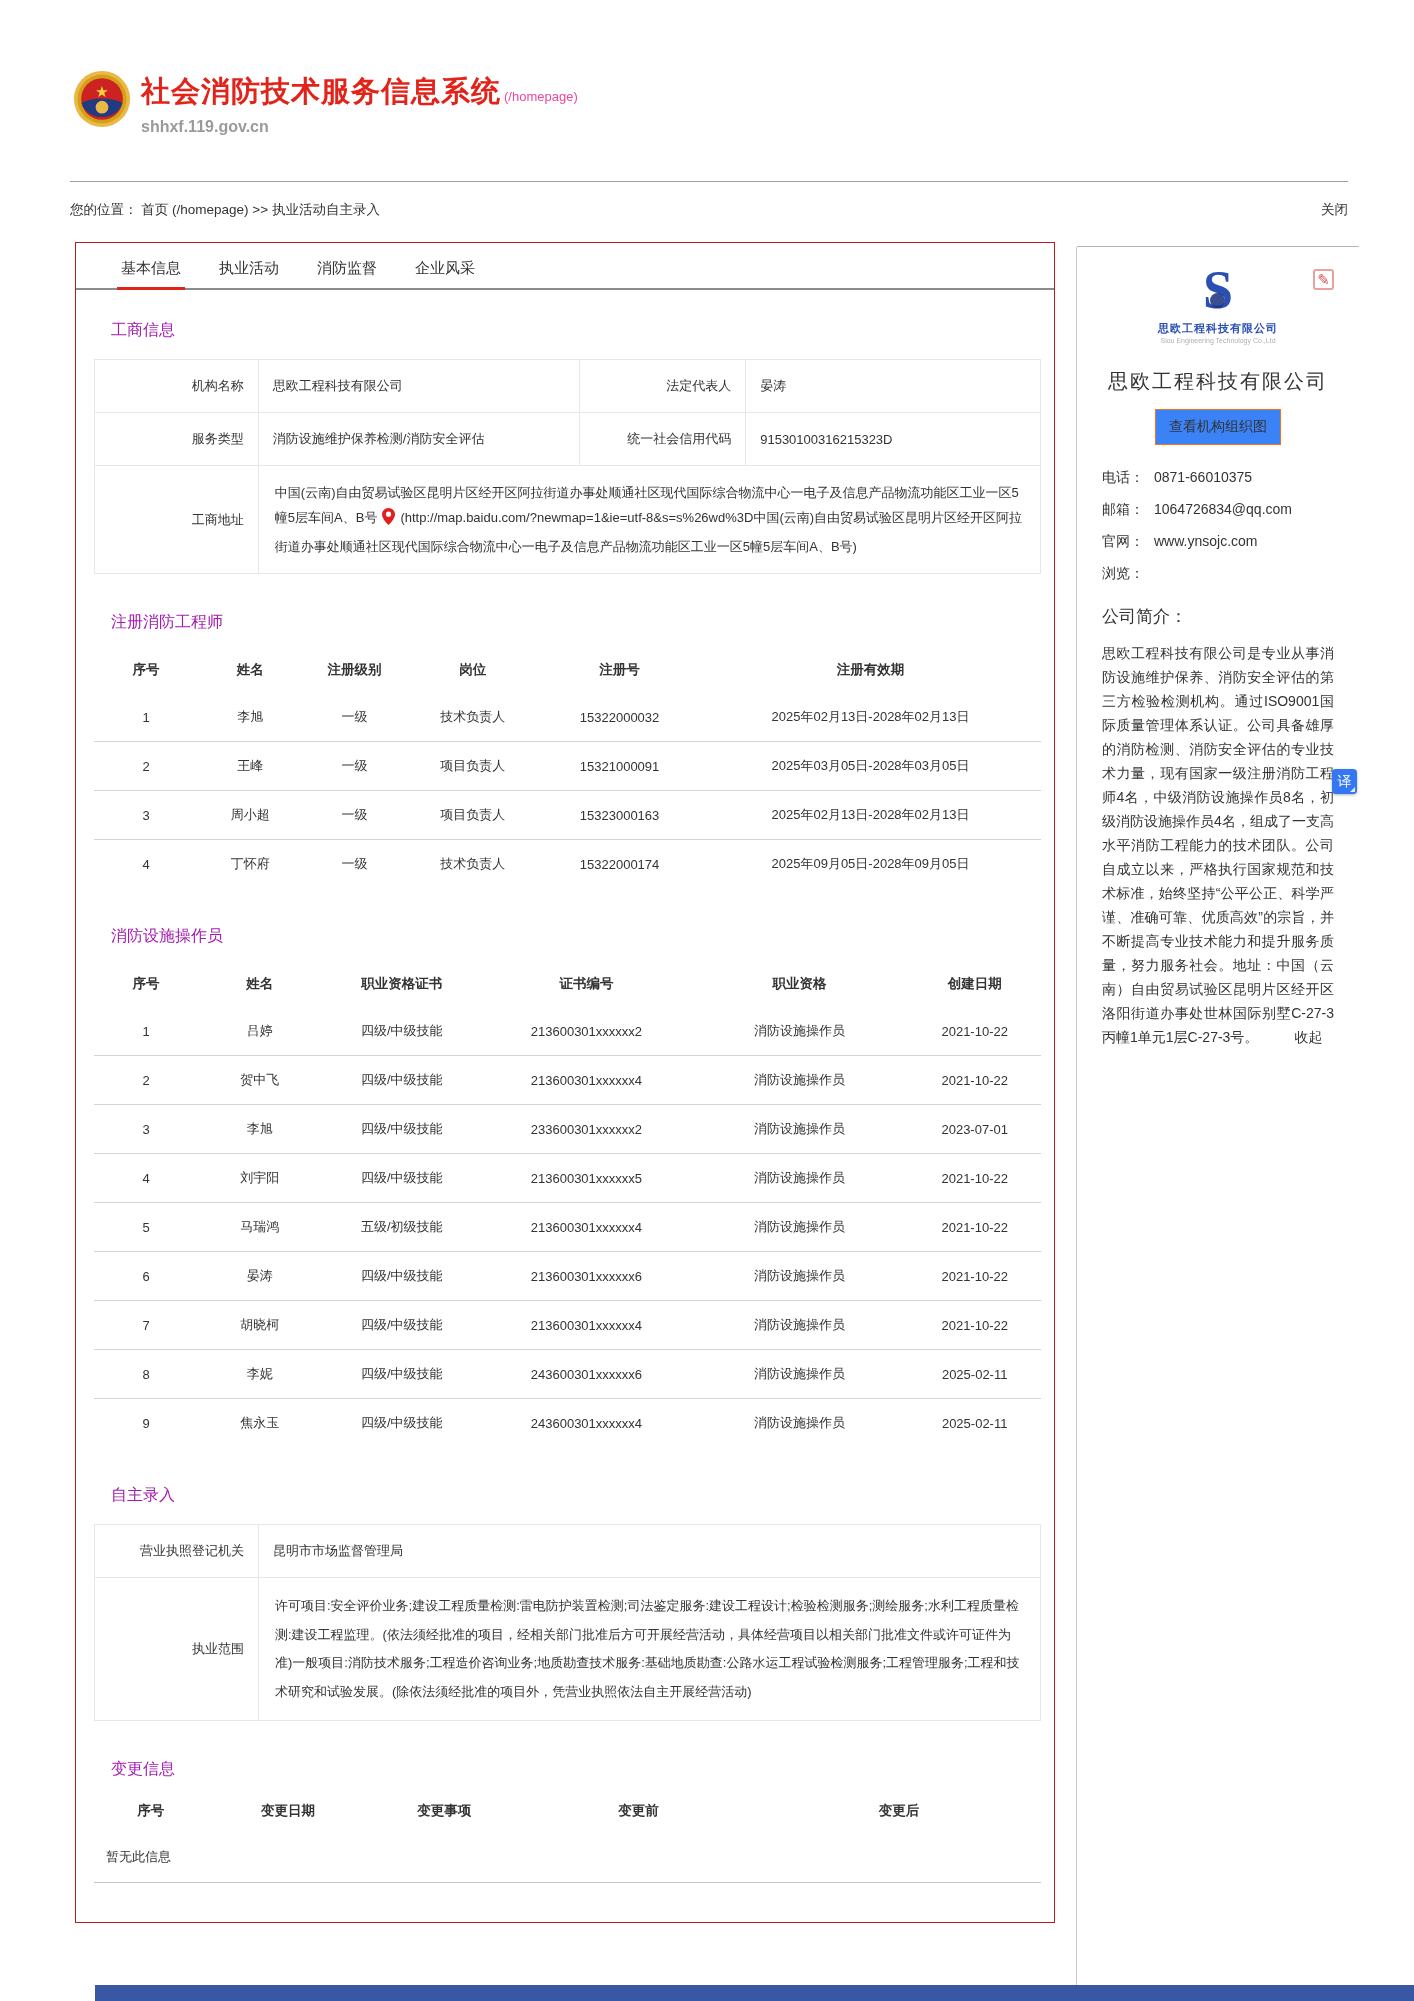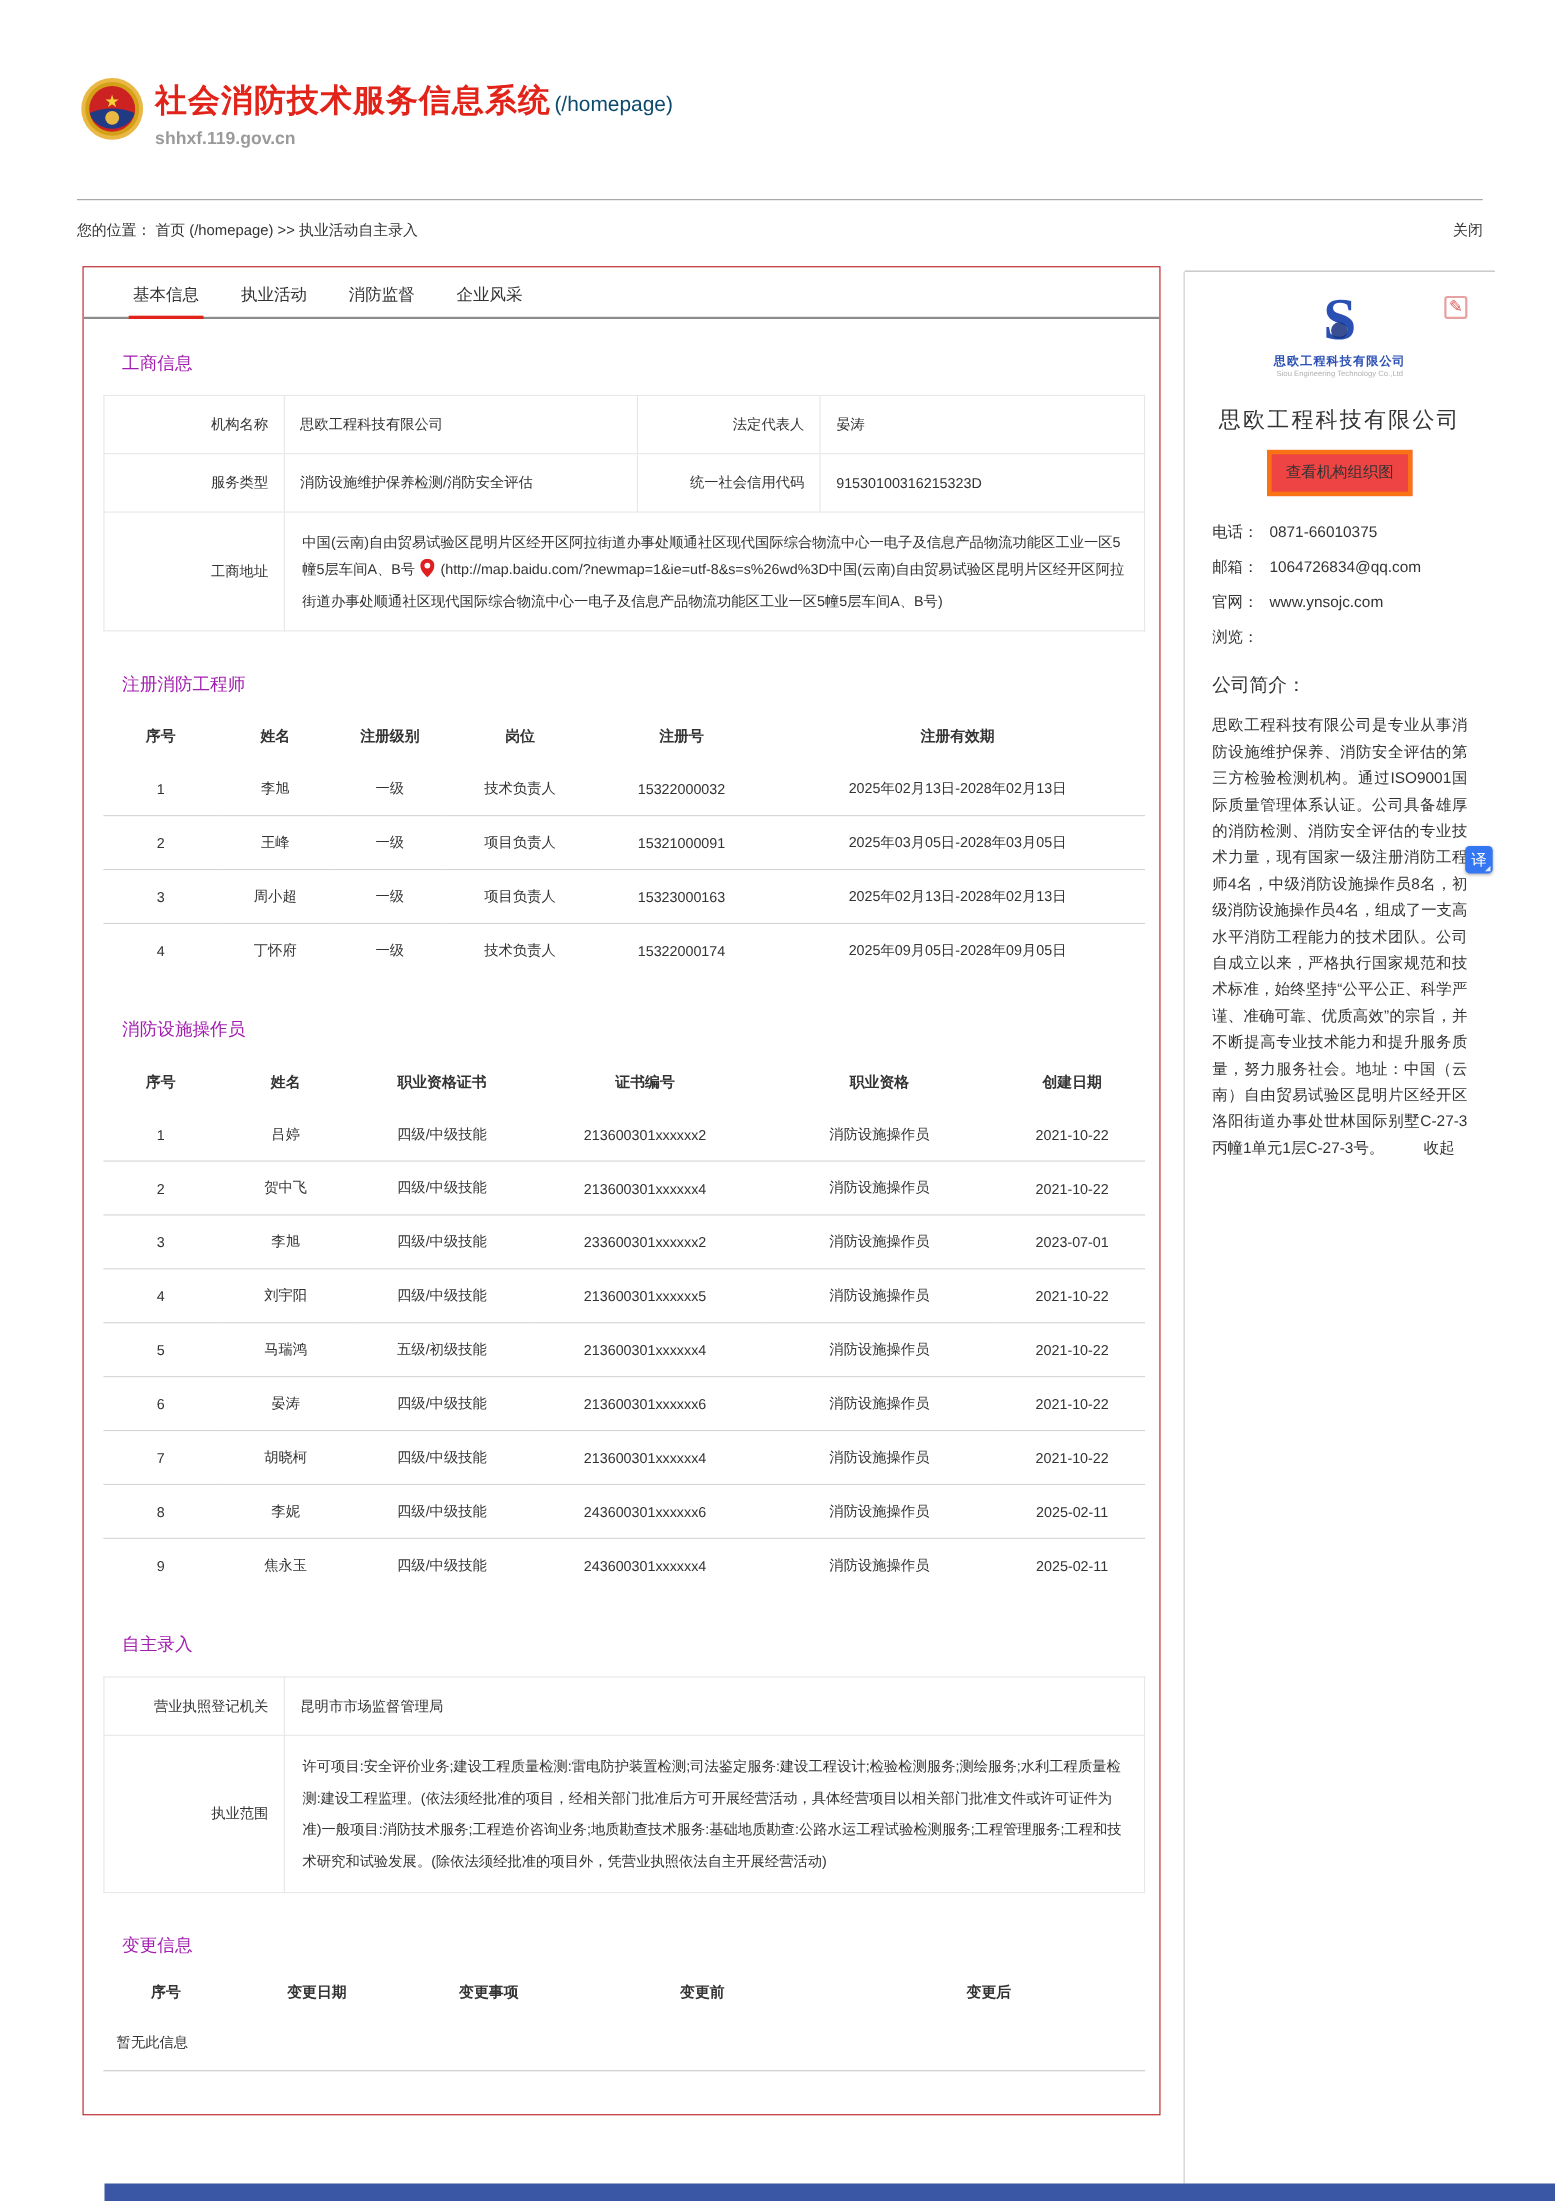--- a/index.html
+++ b/index.html
@@ -3,21 +3,21 @@
 <meta charset="utf-8">
 <style>
   * { margin:0; padding:0; box-sizing:border-box; }
   body { background:#fff; font-family:"Liberation Sans", sans-serif; }
   .page { position:relative; width:1414px; height:2001px; background:#fff; color:#333; overflow:hidden; }
 
   
   .hdr-logo { position:absolute; left:73px; top:70px; width:58px; height:58px; }
   .hdr-titles { position:absolute; left:141px; top:72px; }
   .main-title { font-size:29px; font-weight:700; color:#e2231a; letter-spacing:1px; }
-  .title-suffix { font-size:19px; color:#0c4a6e; margin-left:3px; }
+  .title-suffix { font-size:13px; color:#ec4899; margin-left:3px; }
   .site-url { font-size:16px; font-weight:700; color:#9a9a9a; margin-top:6px; }
 
   .top-divider { position:absolute; left:70px; right:66px; top:181px; height:0; border-top:1px solid #9f9f9f; }
 
   
   .breadcrumb-row { position:absolute; left:70px; right:66px; top:201px; display:flex; justify-content:space-between; font-size:13.5px; color:#333; }
   .breadcrumb span, .breadcrumb a { color:#333; text-decoration:none; }
   .close-link { color:#333; text-decoration:none; cursor:pointer; }
 
   
@@ -70,21 +70,21 @@
   .sidebar-topline { position:absolute; left:1077px; top:246px; width:282px; height:1px; background:#b5b5b5; }
 
   .sidebar { position:absolute; left:1102px; top:247px; width:232px; font-size:14px; color:#333; }
   .edit-icon { position:absolute; left:211px; top:22px; width:21px; height:21px; border:2px solid #e7a1a1; border-radius:3px; color:#d9534f; font-size:15px; line-height:17px; text-align:center; cursor:pointer; background:#fff; }
   .logo-block { margin-top:16px; text-align:center; }
   .logo-s { position:relative; display:inline-block; font-family:"Liberation Serif", serif; font-size:54px; line-height:1; font-weight:700; color:#2b50b4; }
   .logo-s::after { content:''; position:absolute; left:50%; top:56%; width:15px; height:15px; margin-left:-8px; border-radius:50%; background:#16307e; opacity:.85; }
   .logo-cn { color:#2b50b4; font-size:11px; font-weight:700; margin-top:4px; letter-spacing:1px; }
   .logo-en { color:#b0b0b0; font-size:7px; margin-top:1px; }
   .company-name { font-size:20px; font-weight:400; text-align:center; margin-top:24px; letter-spacing:2px; }
-  .org-btn { display:block; margin:14px auto 0; padding:8px 13px; background:#ef4444; border:4px solid #f97316; font-size:14px; color:#333; cursor:pointer; font-family:inherit; }
+  .org-btn { display:block; margin:14px auto 0; padding:8px 13px; background:#3b82f6; border:1px solid #f97316; font-size:14px; color:#333; cursor:pointer; font-family:inherit; }
   .contact { margin-top:14px; }
   .contact .val { margin-left:10px; }
   .contact.first { margin-top:24px; }
   .intro-title { font-size:17px; margin-top:22px; }
   .intro { font-size:14px; line-height:24px; margin-top:13px; text-align:justify; }
   .collapse-link { color:#333; cursor:pointer;margin-left:36px; }
   .translate-badge { position:absolute; left:1332px; top:769px; width:25px; height:25px; background:#3577f2; border-radius:4px; color:#fff; font-size:14px; display:flex; align-items:center; justify-content:center; box-shadow:0 1px 3px rgba(0,0,0,.3); cursor:pointer; }
   .translate-badge::after { content:''; position:absolute; right:2px; bottom:2px; border-left:5px solid transparent; border-bottom:5px solid #fff; opacity:.85; }
 
   .footer-bar { position:absolute; left:95px; right:0; bottom:0; height:16px; background:#3a57a5; }

